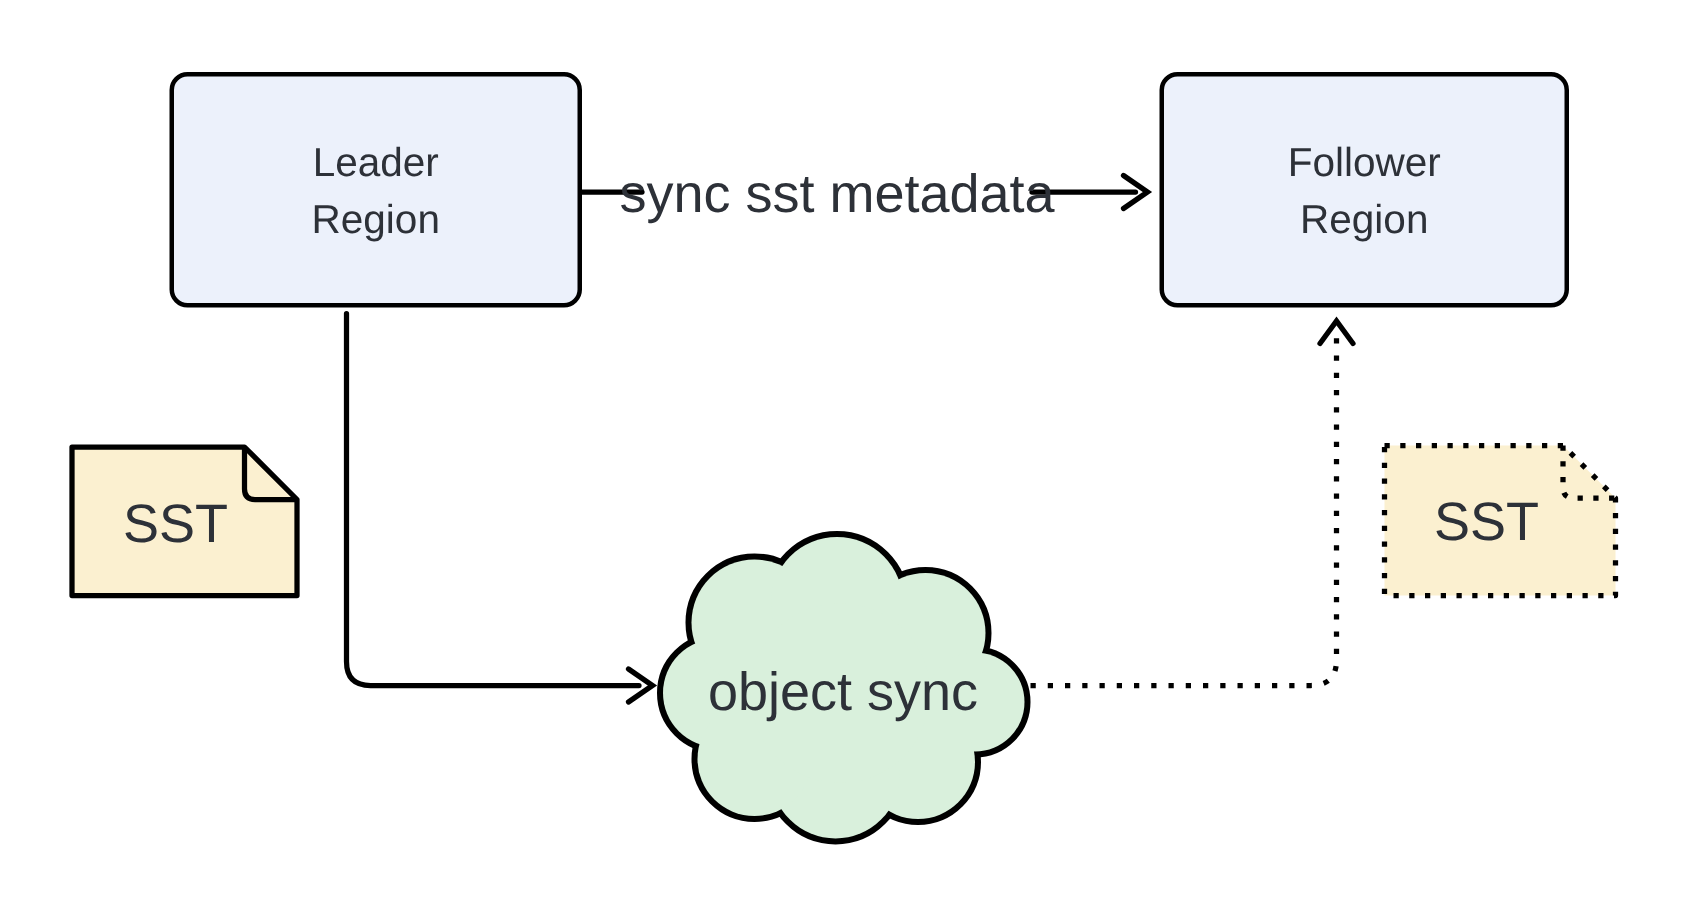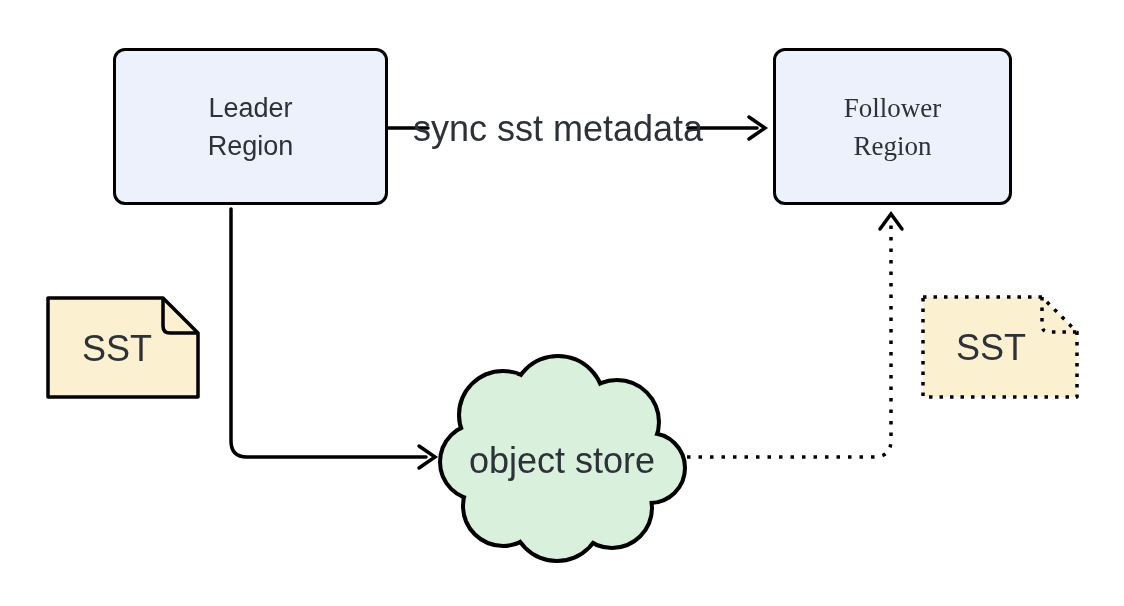--- a/index.html
+++ b/index.html
@@ -70,21 +70,21 @@
     position: absolute;
     box-sizing: border-box;
     background: var(--region-fill, #ecf1fb);
     border: 3.5px solid var(--stroke, #000);
     border-radius: 12px;
     display: flex;
     align-items: center;
     justify-content: center;
   }
   .region-leader { left: 113px; top: 48px; width: 275px; height: 157px; }
-  .region-follower { left: 773px; top: 48px; width: 239px; height: 157px; font-family: Liberation Serif, serif; }
+  .region-follower { left: 773px; top: 48px; width: 273px; height: 157px; }
   .node-label {
     color: var(--text, #2d3138);
     font-size: 27px;
     line-height: 38px;
     text-align: center;
     white-space: pre-line;
   }
   .float-label {
     position: absolute;
     transform: translate(-50%, -50%);
@@ -150,19 +150,19 @@
 Region</span>
   </div>
 
   <div class="region region-follower">
     <span class="node-label">Follower
 Region</span>
   </div>
 
   <div class="float-label sync-label">sync sst metadata</div>
 
-  <div class="float-label cloud-label">object store</div>
+  <div class="float-label cloud-label">object sync</div>
 
   <div class="float-label sst-src-label">SST</div>
 
   <div class="float-label sst-rep-label">SST</div>
 
 </div>
 
 </body></html>

